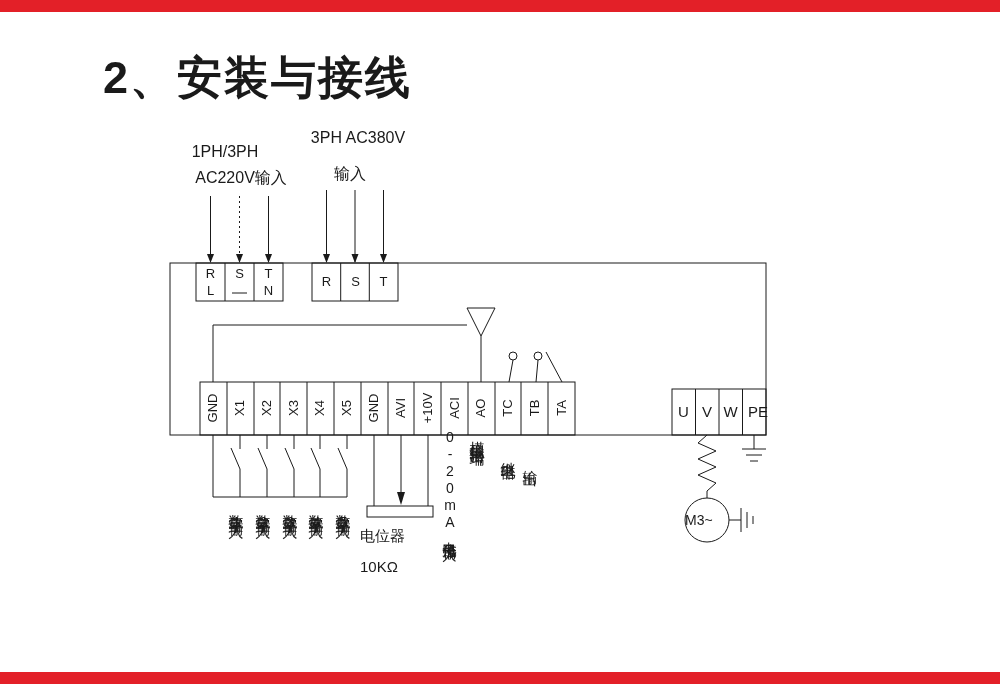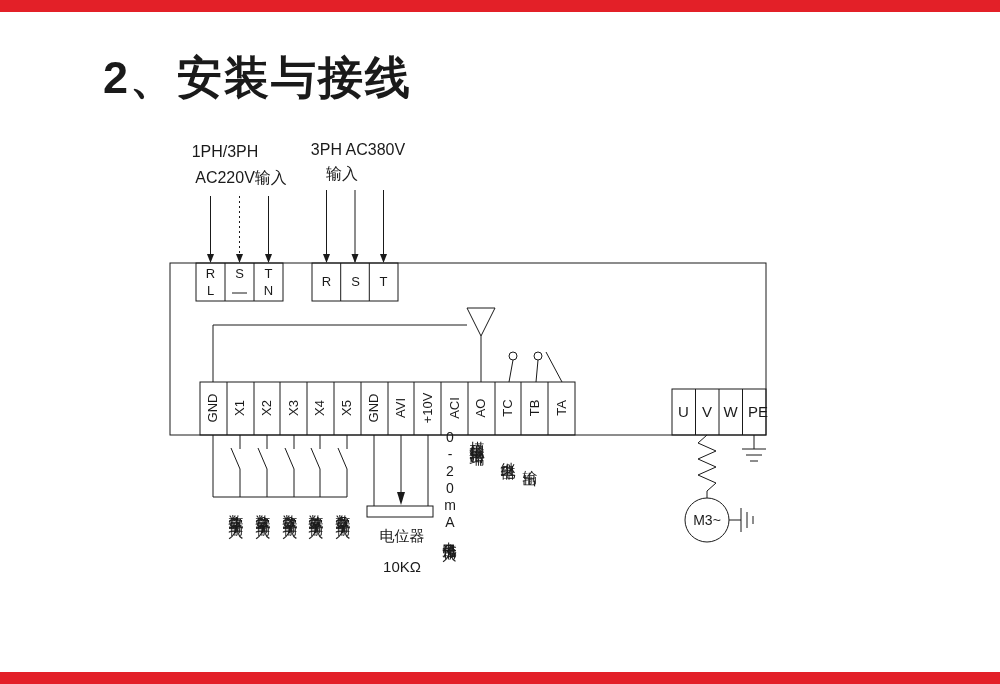--- a/index.html
+++ b/index.html
@@ -21,21 +21,21 @@
   .rot {
     position:absolute; width:60px; height:16px; top:400px; text-align:center;
     font-size:13px; line-height:16px; transform:rotate(-90deg); transform-origin:center;
     white-space:nowrap;
   }
   .vtext {
     position:absolute; writing-mode:vertical-rl; text-orientation:upright;
     font-size:15px; letter-spacing:2px; line-height:1;
   }
   .vtext.small { font-size:14px; letter-spacing:1px; }
-  .hlbl { position:absolute; text-align:center; font-size:15px; }
+  .hlbl { position:absolute; text-align:left; font-size:15px; }
 </style>
 </head>
 <body>
 
 <div class="stage">
 
   <div class="bar top"></div>
   <div class="bar bottom"></div>
 
   <svg class="diagram" width="1000" height="684" viewBox="0 0 1000 684" fill="none" stroke="#1a1a1a" stroke-width="1">
@@ -161,22 +161,22 @@
       <line x1="741" y1="508" x2="741" y2="532"></line>
       <line x1="747" y1="512" x2="747" y2="528"></line>
       <line x1="753" y1="516" x2="753" y2="524"></line>
     </g>
   </svg>
 
   <div class="title">2、安装与接线</div>
 
   <div class="lbl" style="left:160px;top:142px;width:130px">1PH/3PH</div>
   <div class="lbl" style="left:176px;top:168px;width:130px">AC220V输入</div>
-  <div class="lbl" style="left:300px;top:140px;width:116px">3PH AC380V</div>
-  <div class="lbl" style="left:284px;top:164px;width:116px">输入</div>
+  <div class="lbl" style="left:300px;top:128px;width:116px">3PH AC380V</div>
+  <div class="lbl" style="left:292px;top:164px;width:116px">输入</div>
 
   <div class="cell2" style="left:196px;top:263px">
     <div>R</div>
     <div>L</div>
   </div>
   <div class="cell2" style="left:225px;top:263px">
     <div>S</div>
     <div></div>
   </div>
   <div class="cell2" style="left:254px;top:263px">

